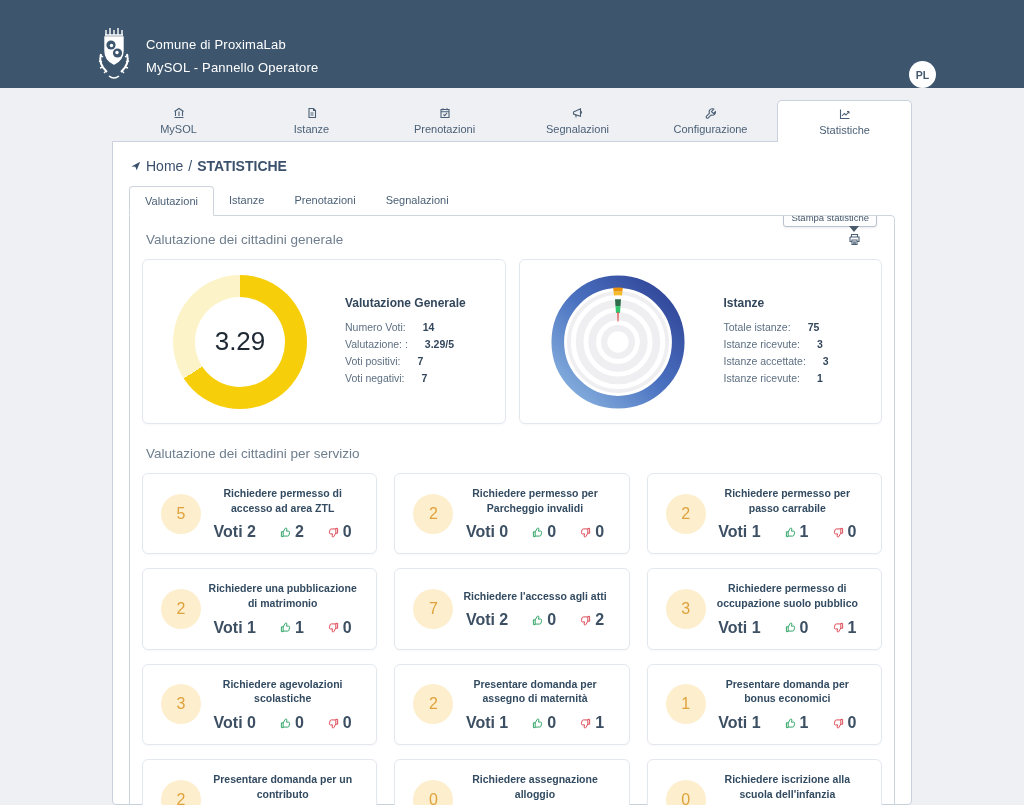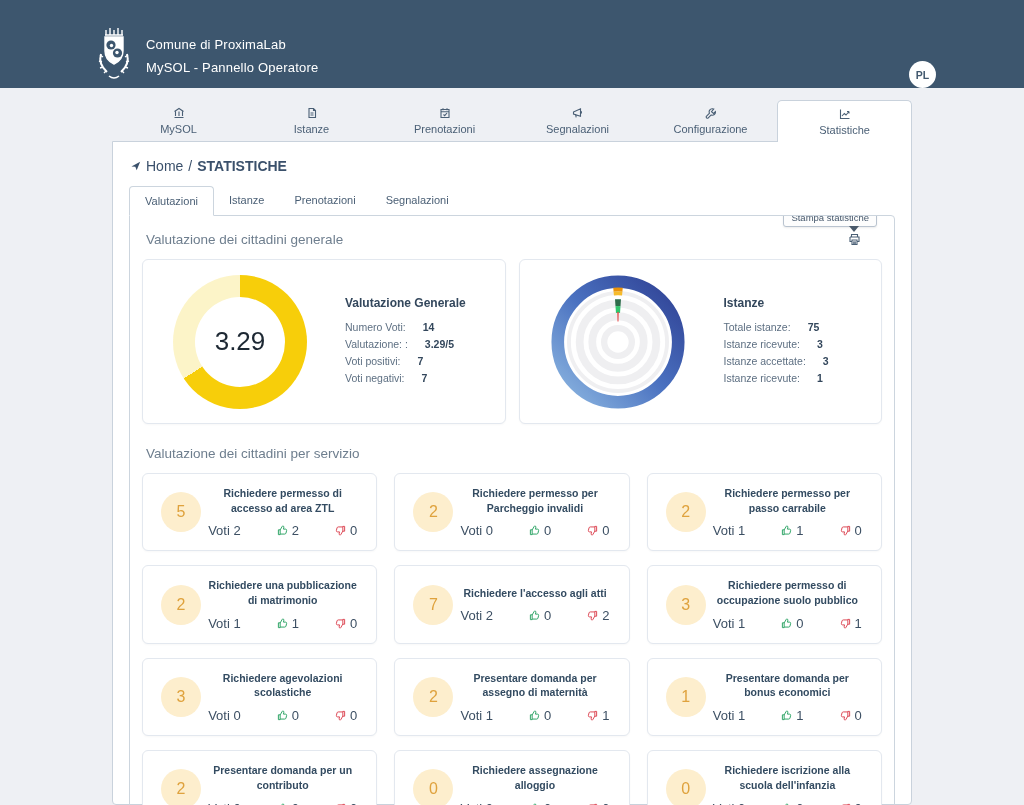--- a/index.html
+++ b/index.html
@@ -96,22 +96,22 @@
     padding:12px 12px; display:flex; align-items:center; min-height:58px;
     box-shadow:0 1px 2px rgba(0,0,0,.03);
   }
   .service-badge {
     width:40px; height:40px; border-radius:50%; background:#fdeecd; color:#dfa23d;
     font-size:16px; display:flex; align-items:center; justify-content:center;
     flex-shrink:0; margin-left:6px;
   }
   .service-body { flex:1; text-align:center; padding:0 4px; }
   .service-name { font-size:10.5px; font-weight:bold; color:#334b61; margin-bottom:8px; line-height:1.4; }
-  .service-votes { display:flex; justify-content:center; gap:36px; align-items:center;
-    font-size:13px; font-weight:normal; color:#3c4f63; }
+  .service-votes { display:flex; justify-content:center; gap:24px; align-items:center;
+    font-size:16px; font-weight:bold; color:#3c4f63; }
   .vote { display:inline-flex; gap:4px; align-items:center; }
   .vote svg { width:11px; height:11px; fill:none; stroke-width:1.4; }
   .vote.up svg { stroke:#2aa263; }
   .vote.down svg { stroke:#dc4350; }
 </style>
 </head>
 <body>
 
 <header class="topbar">
   <div class="brand">

